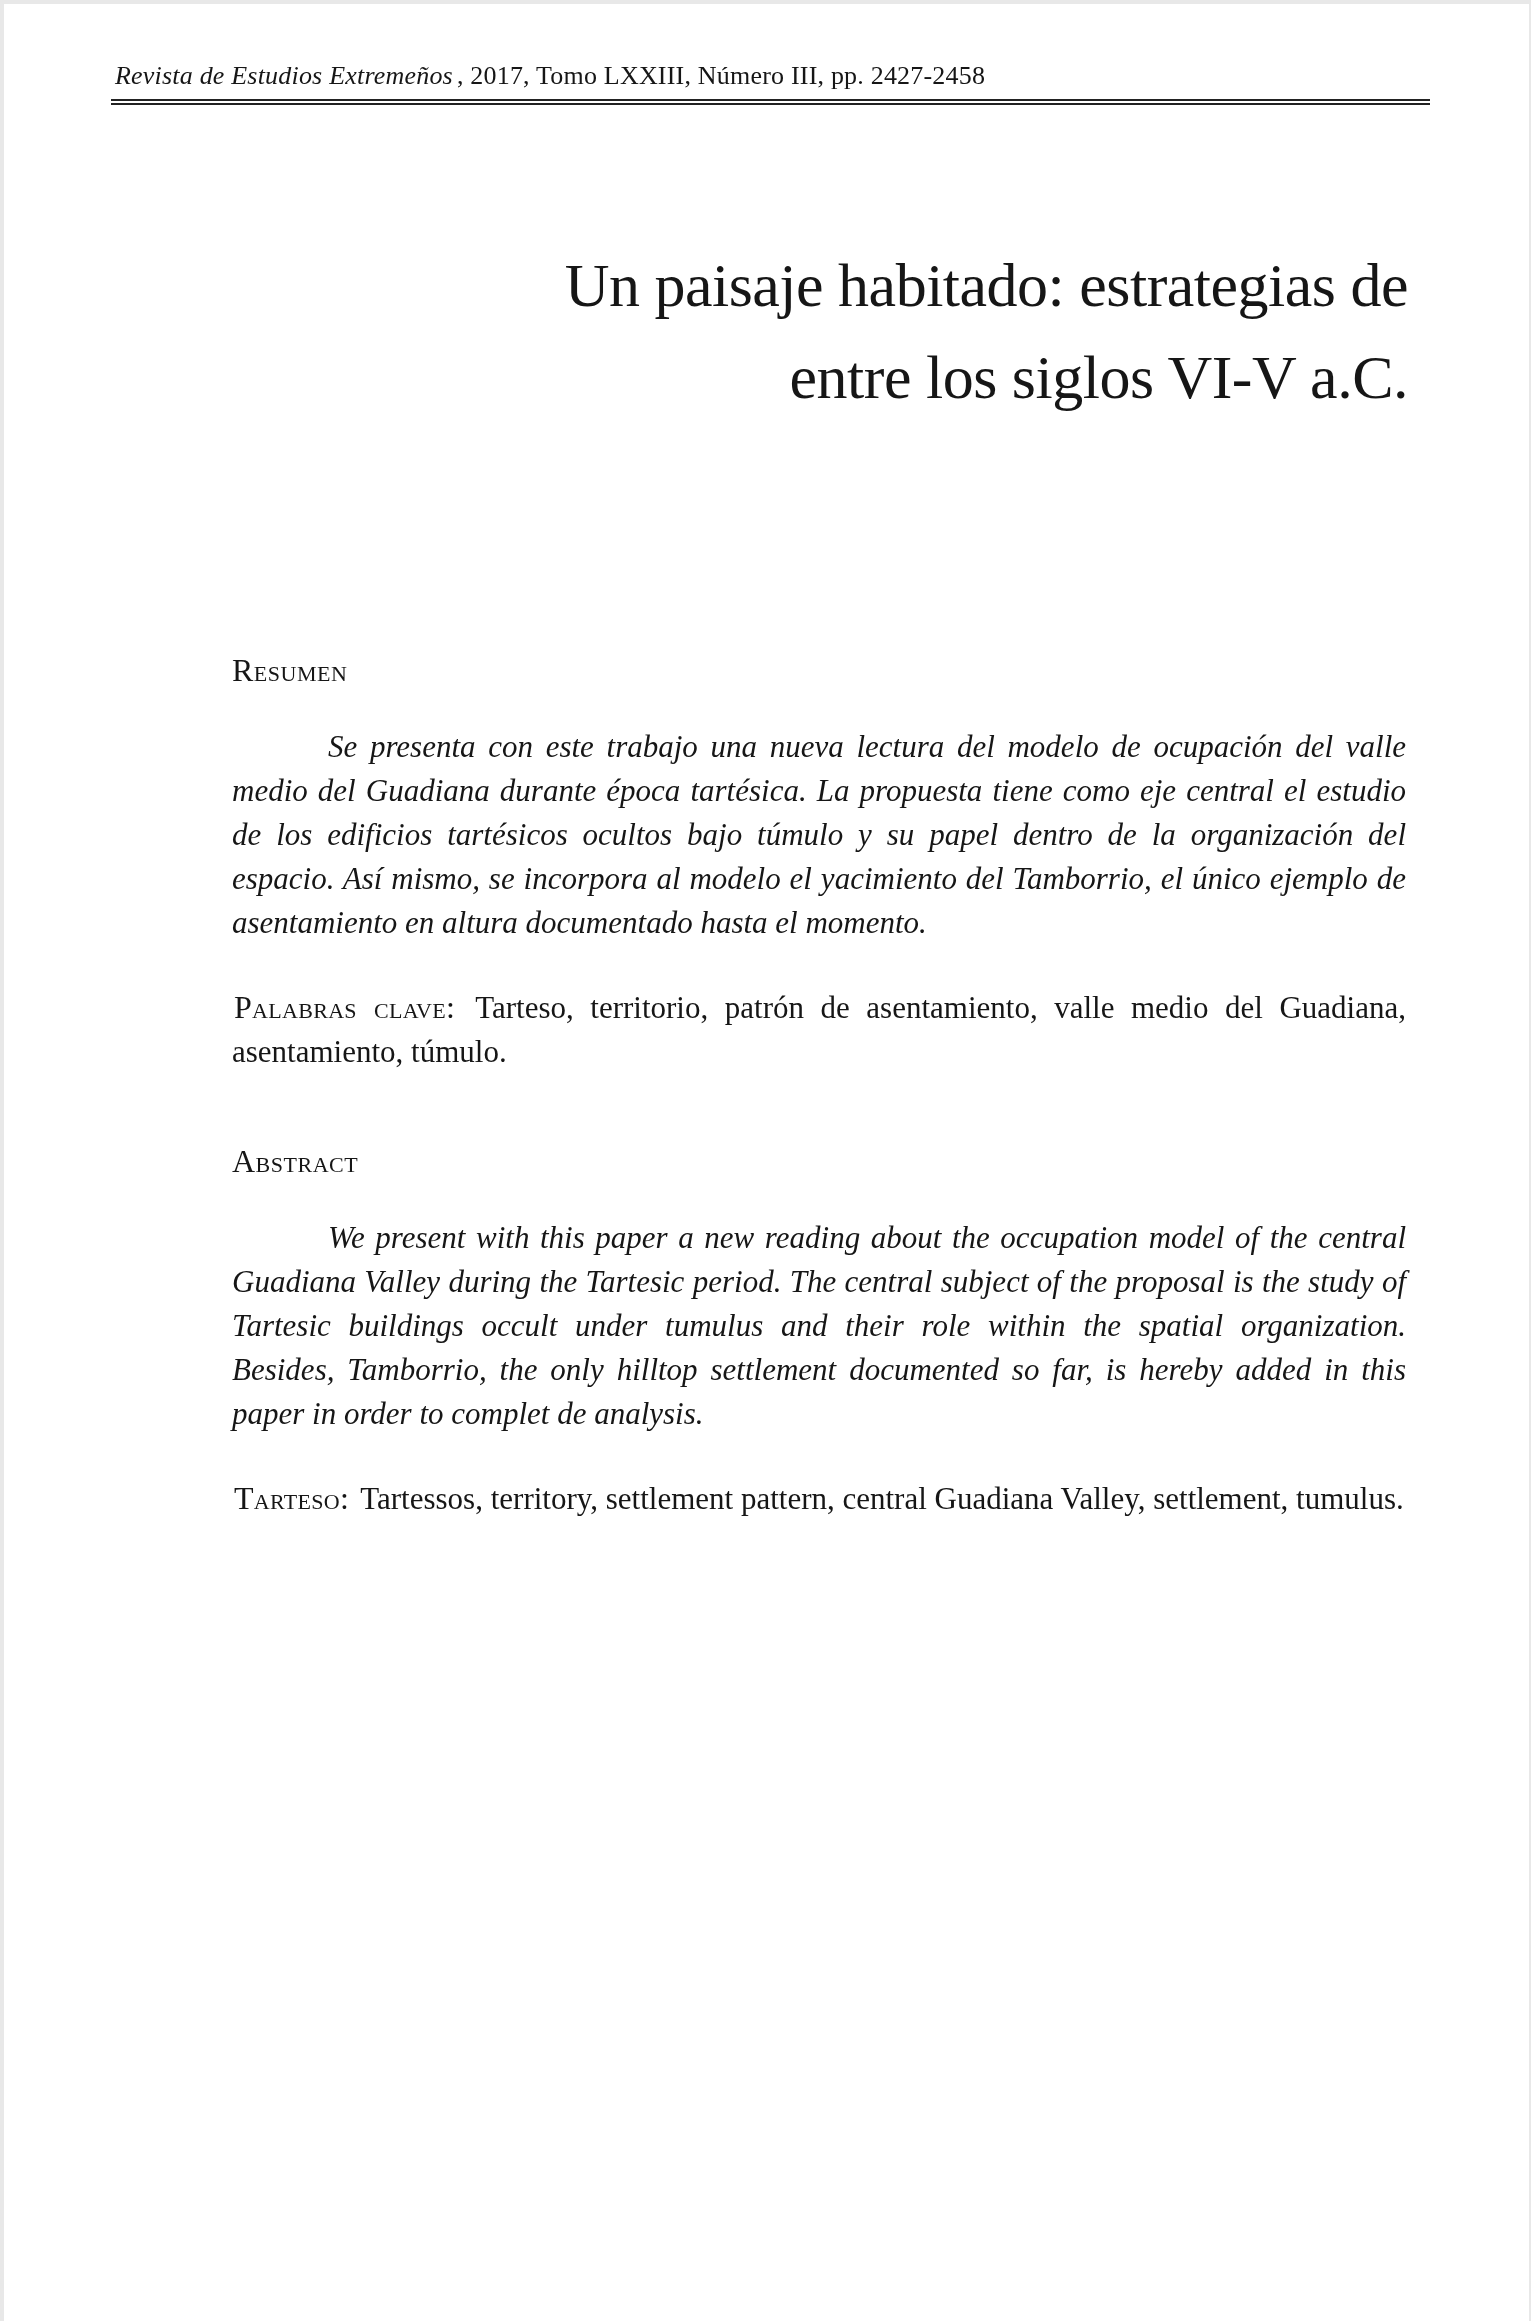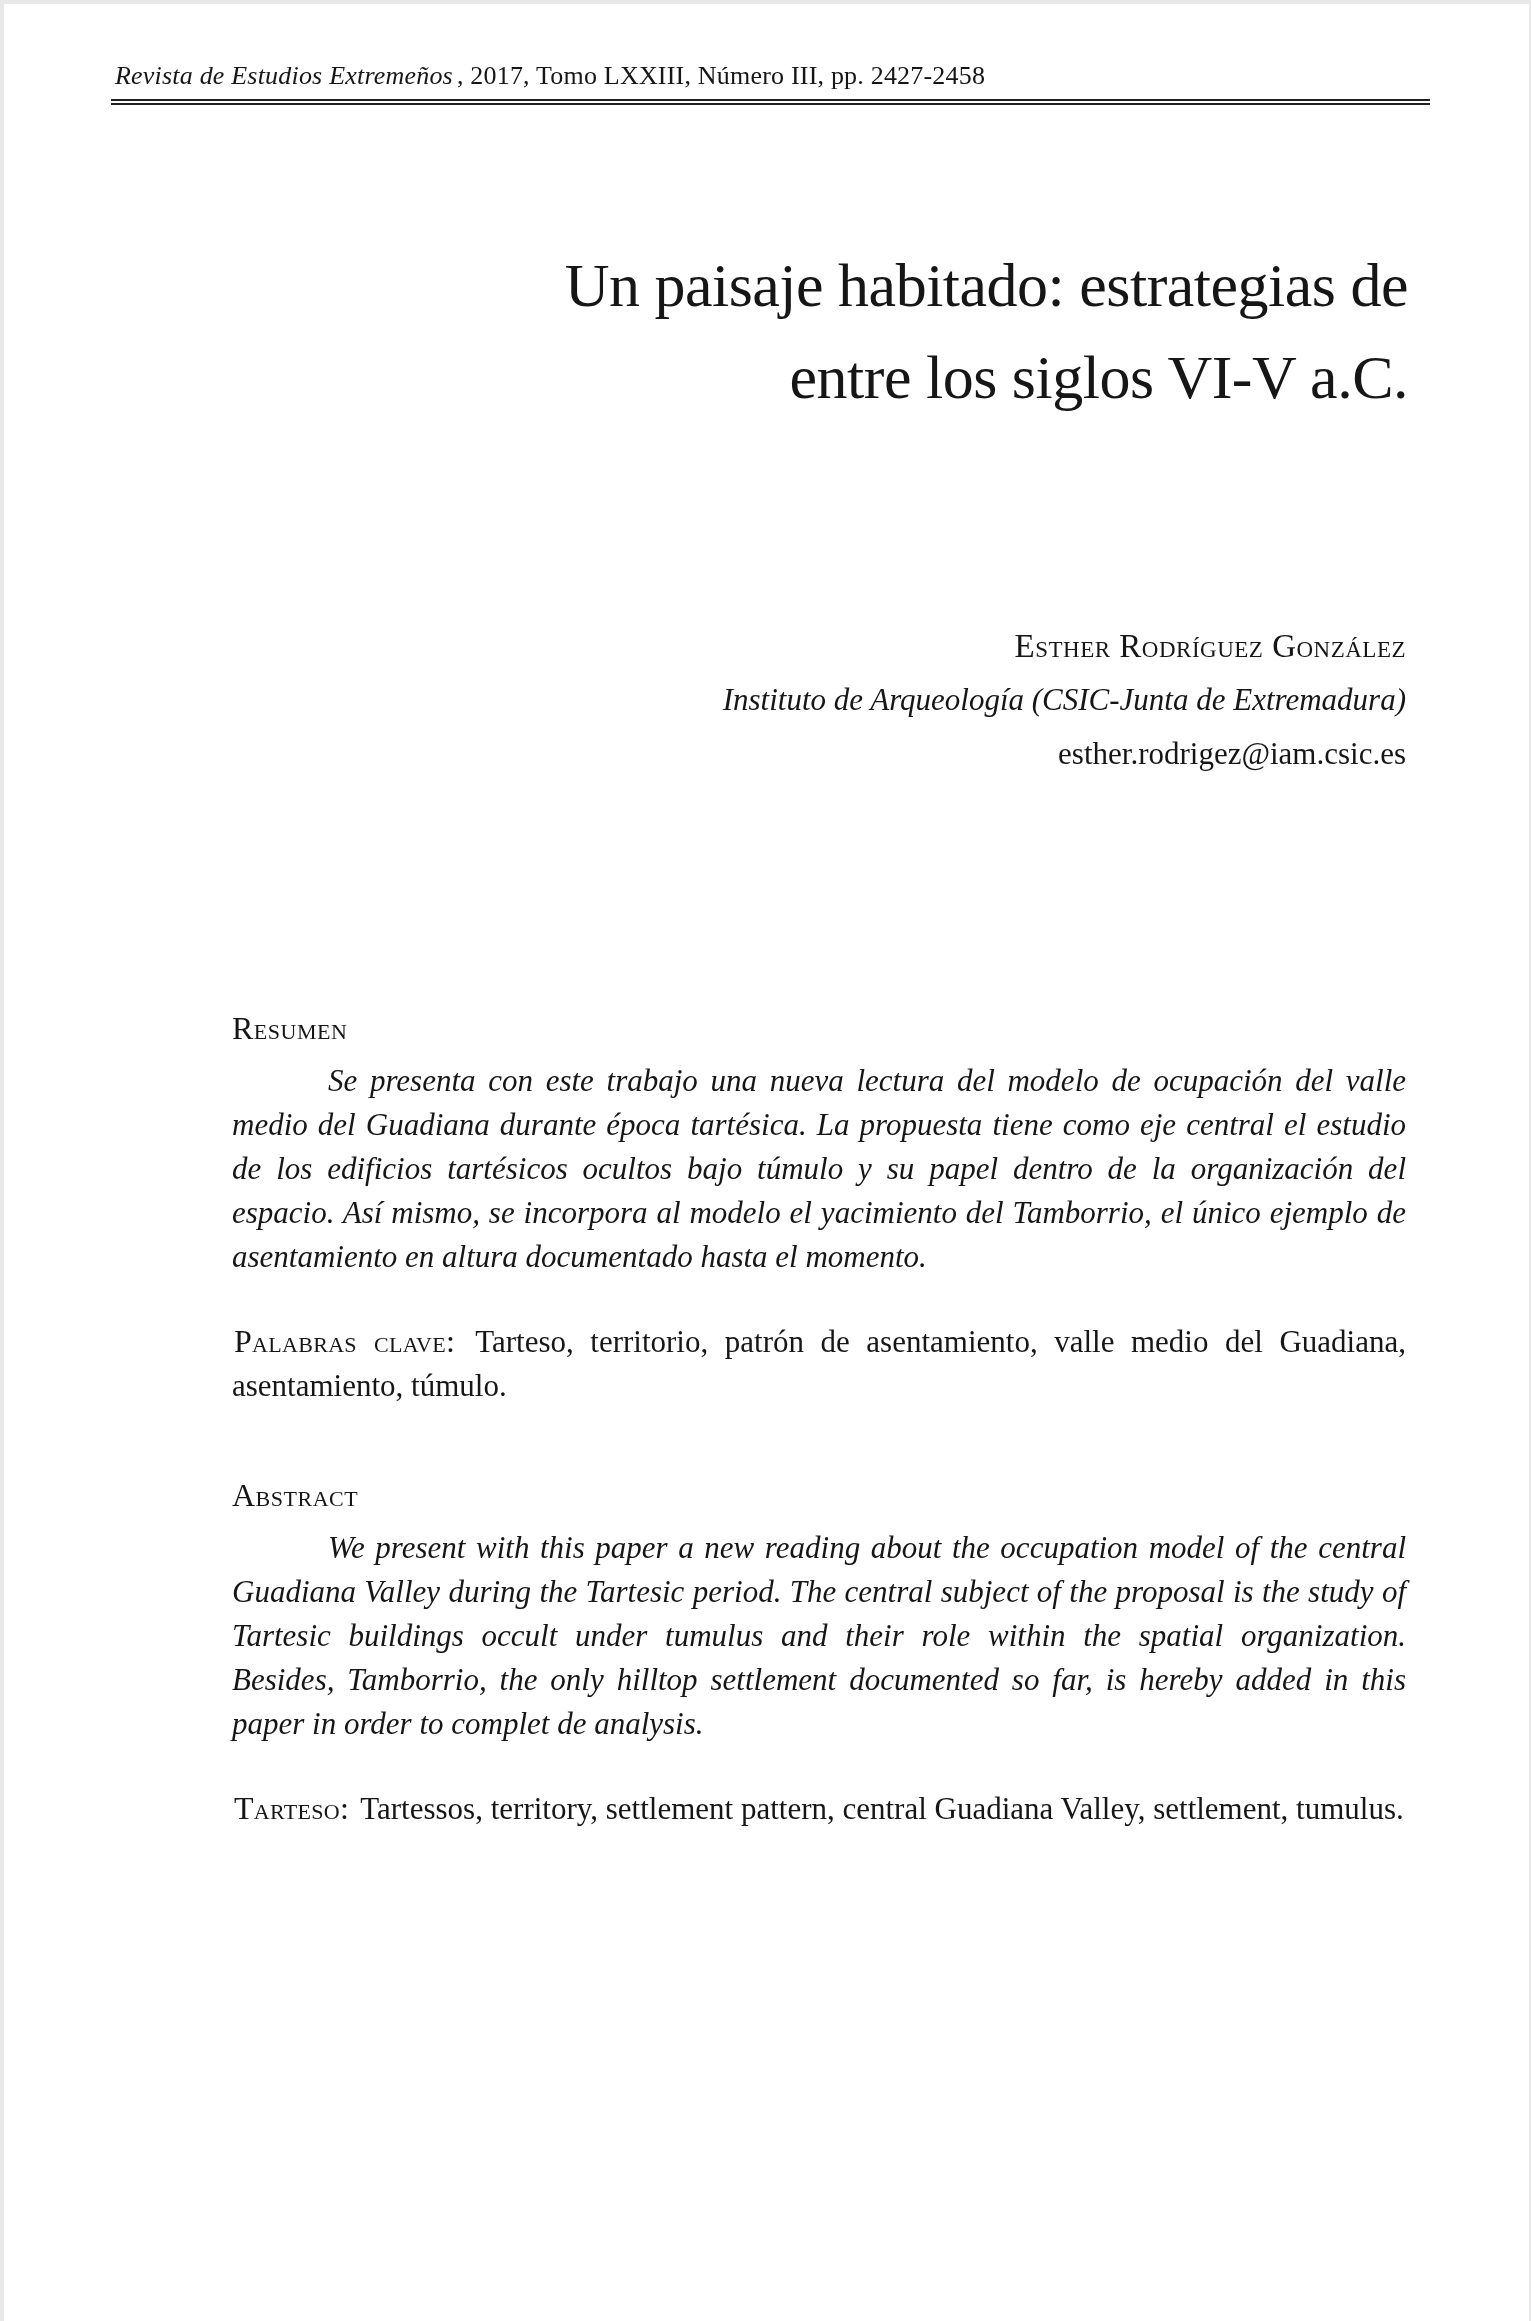--- a/index.html
+++ b/index.html
@@ -74,21 +74,21 @@
   }
   .res-heading{margin-top:222px;}
   .abs-heading{margin-top:60px;}
   .body-par{
     font-size:31px;
     line-height:44px;
     text-align:justify;
   }
   .italic-par{font-style:italic;}
   .indent{text-indent:96px;}
-  .par-gap-small{margin-top:8px;}
+  .par-gap-small{margin-top:32px;}
   .par-gap-med{margin-top:36px;}
   .kw-label{
     font-variant:small-caps;
     font-size:32px;
     letter-spacing:0.3px;
   }
 </style>
 </head>
 <body>
 
@@ -98,25 +98,20 @@
     <div class="running-head">
       <span class="journal-name">Revista de Estudios Extremeños</span><span>, 2017, Tomo LXXIII, Número III, pp. 2427-2458</span>
     </div>
     <div class="header-rule"></div>
 
     <h1 class="article-title">
       <div>Un paisaje habitado: estrategias de</div>
       <div>entre los siglos VI-V a.C.</div>
     </h1>
 
-    <div class="author-block">
-      <div class="author-name">Esther Rodríguez González</div>
-      <div class="author-affiliation">Instituto de Arqueología (CSIC-Junta de Extremadura)</div>
-      <div class="author-email">esther.rodrigez@iam.csic.es</div>
-    </div>
 
     <section>
       <h2 class="section-heading res-heading sectioned">Resumen</h2>
       <p class="body-par italic-par indent sectioned par-gap-small">Se presenta con este trabajo una nueva lectura del modelo de ocupación del valle medio del Guadiana durante época tartésica. La propuesta tiene como eje central el estudio de los edificios tartésicos ocultos bajo túmulo y su papel dentro de la organización del espacio. Así mismo, se incorpora al modelo el yacimiento del Tamborrio, el único ejemplo de asentamiento en altura documentado hasta el momento.</p>
       <p class="body-par sectioned par-gap-med">
         <span class="kw-label">Palabras clave:</span><span> Tarteso, territorio, patrón de asentamiento, valle medio del Guadiana, asentamiento, túmulo.</span>
       </p>
     </section>
 
     <section>

